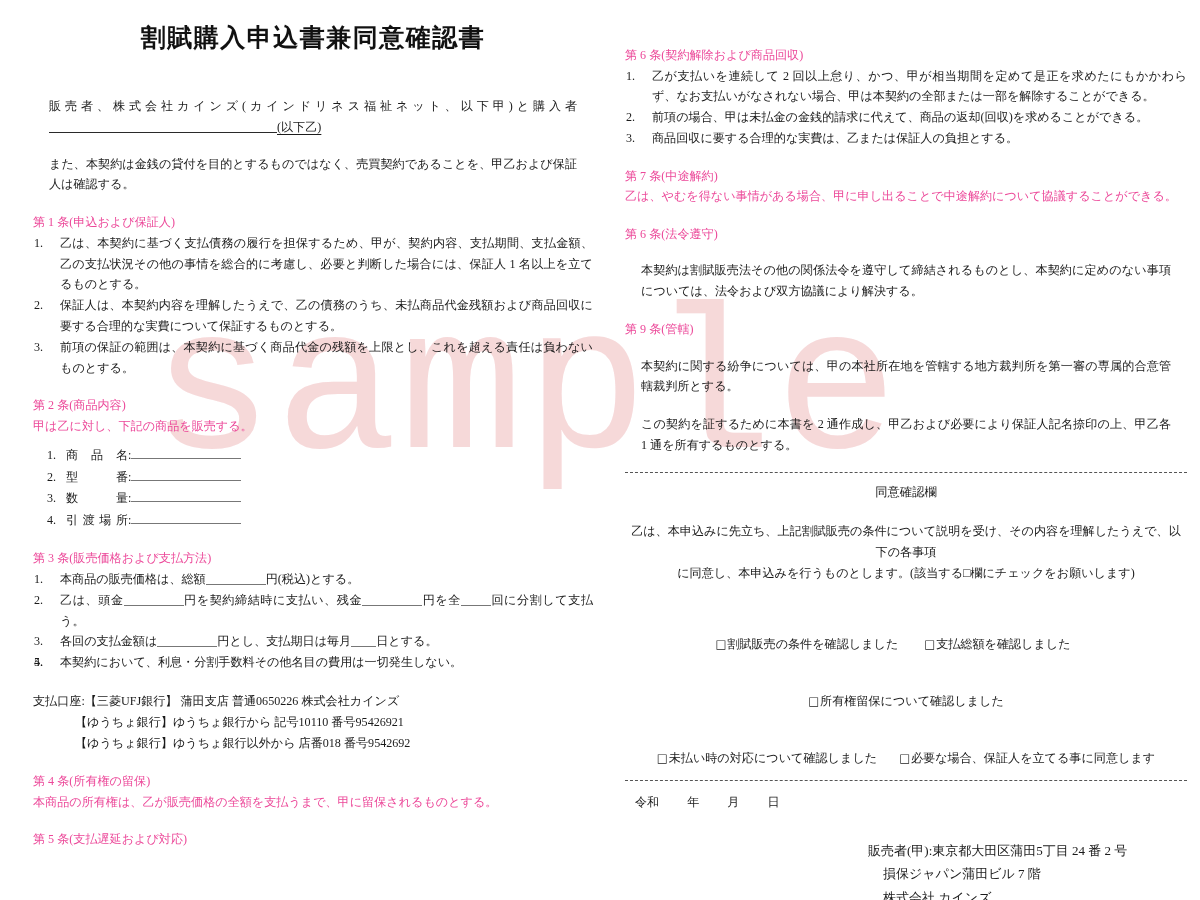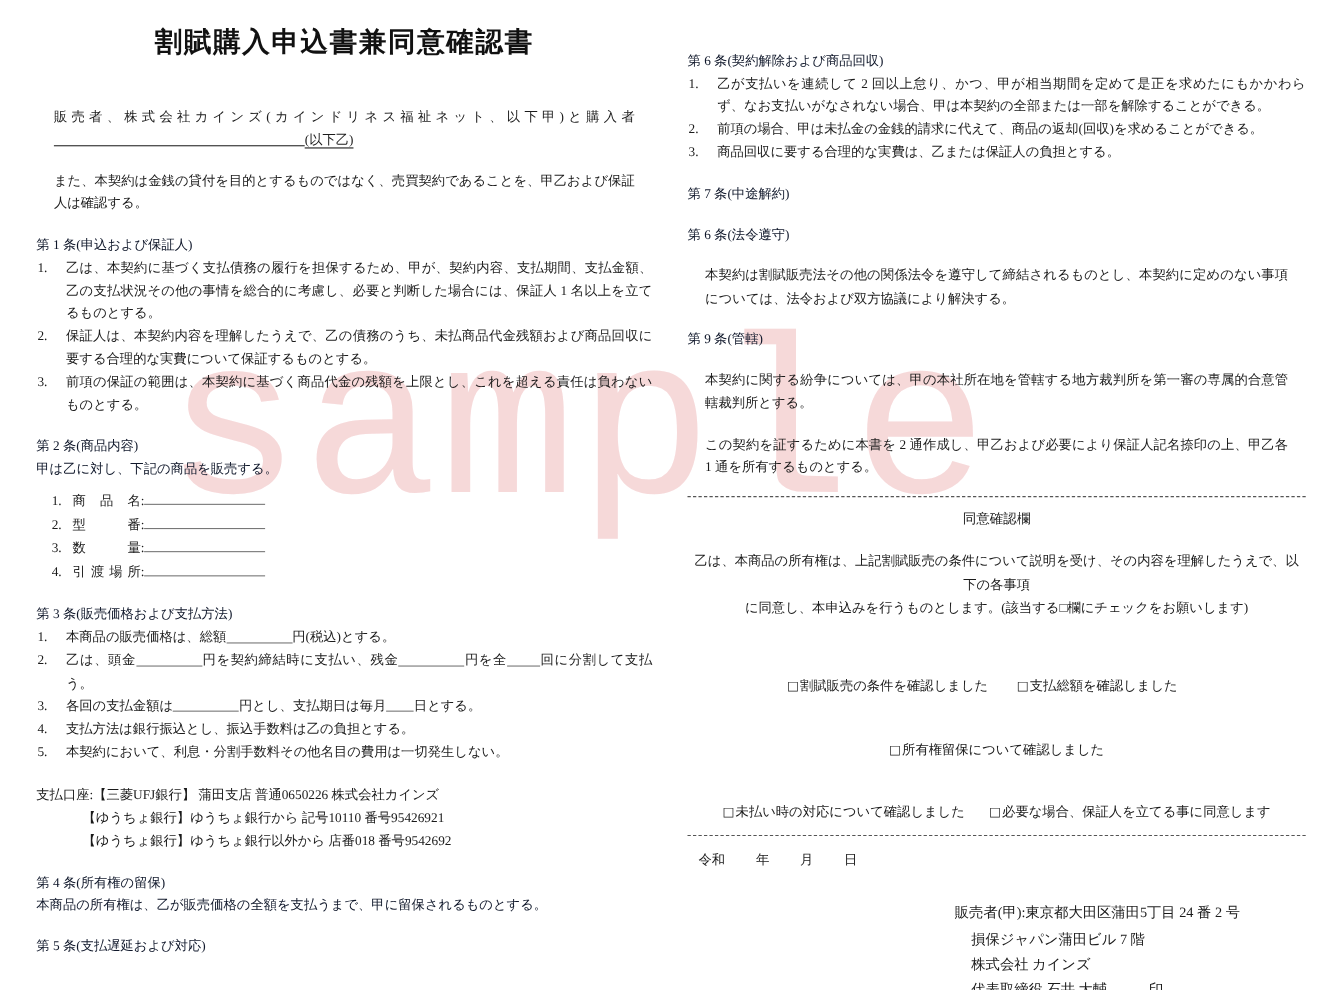--- a/index.html
+++ b/index.html
@@ -74,21 +74,21 @@
   .intro .otsu {
     text-decoration: underline;
     text-underline-offset: 3px;
   }
 
   .art-head {
     font-size: 12.1px;
     line-height: 1.7;
     margin: 0;
     font-weight: normal;
-    color: #0f172a;
+    color: #ec4899;
   }
   .sec { margin-top: 17px; }
 
   
   ol.clauses {
     margin: 0;
     padding: 0;
     list-style: none;
   }
   ol.clauses > li {
@@ -313,21 +313,21 @@
       <ol class="clauses">
         <li>
           <span class="num">1.</span><span>本商品の販売価格は、総額</span><span class="fill-inline w60"></span><span>円(税込)とする。</span>
         </li>
         <li>
           <span class="num">2.</span><span>乙は、頭金</span><span class="fill-inline w60"></span><span>円を契約締結時に支払い、残金</span><span class="fill-inline w60"></span><span>円を全</span><span class="fill-inline w30"></span><span>回に分割して支払う。</span>
         </li>
         <li>
           <span class="num">3.</span><span>各回の支払金額は</span><span class="fill-inline w60"></span><span>円とし、支払期日は毎月</span><span class="fill-inline w25"></span><span>日とする。</span>
         </li>
-        <li><span class="num">4.</span><span>支払方法は銀行振込とし、振込手数料は乙の負担とする。</span></li>
+        <li><span class="num">4.</span></li>
         <li><span class="num">5.</span><span>本契約において、利息・分割手数料その他名目の費用は一切発生しない。</span></li>
       </ol>
     </div>
 
     <div class="bank">
       <div>支払口座:【三菱UFJ銀行】 蒲田支店  普通0650226 株式会社カインズ</div>
       <div class="bank-indent">【ゆうちょ銀行】ゆうちょ銀行から  記号10110  番号95426921</div>
       <div class="bank-indent">【ゆうちょ銀行】ゆうちょ銀行以外から  店番018  番号9542692</div>
     </div>
 
@@ -349,39 +349,40 @@
       <p class="art-head">第 6 条(契約解除および商品回収)</p>
       <ol class="clauses">
         <li><span class="num">1.</span><span>乙が支払いを連続して 2 回以上怠り、かつ、甲が相当期間を定めて是正を求めたにもかかわらず、なお支払いがなされない場合、甲は本契約の全部または一部を解除することができる。</span></li>
         <li><span class="num">2.</span><span>前項の場合、甲は未払金の金銭的請求に代えて、商品の返却(回収)を求めることができる。</span></li>
         <li><span class="num">3.</span><span>商品回収に要する合理的な実費は、乙または保証人の負担とする。</span></li>
       </ol>
     </div>
 
     <div class="sec">
       <p class="art-head">第 7 条(中途解約)</p>
+      <p class="art-head">乙は、やむを得ない事情がある場合、甲に申し出ることで中途解約について協議することができる。</p>
     </div>
 
     <div class="sec">
       <p class="art-head">第 6 条(法令遵守)</p>
       <p class="para">本契約は割賦販売法その他の関係法令を遵守して締結されるものとし、本契約に定めのない事項については、法令および双方協議により解決する。</p>
     </div>
 
     <div class="sec">
       <p class="art-head">第 9 条(管轄)</p>
       <p class="para">本契約に関する紛争については、甲の本社所在地を管轄する地方裁判所を第一審の専属的合意管轄裁判所とする。</p>
     </div>
 
     <div class="sec">
       <p class="para">この契約を証するために本書を 2 通作成し、甲乙および必要により保証人記名捺印の上、甲乙各 1 通を所有するものとする。</p>
     </div>
 
     <div class="consent-box">
       <p class="consent-title">同意確認欄</p>
-      <p class="consent-body">乙は、本商品の所有権は、上記割賦販売の条件について説明を受け、その内容を理解したうえで、以下の各事項</p>
+      <p class="consent-body">乙は、本申込みに先立ち、上記割賦販売の条件について説明を受け、その内容を理解したうえで、以下の各事項</p>
       <p class="consent-body">に同意し、本申込みを行うものとします。(該当する□欄にチェックをお願いします)</p>
 
       <div class="check-rows">
         <div>
           <span class="check-item"><span class="cbox">□</span><span>割賦販売の条件を確認しました</span></span><span class="gap-lg"></span><span class="check-item"><span class="cbox">□</span><span>支払総額を確認しました</span></span><span class="gap-lg"></span><span class="check-item"><span class="cbox">□</span><span>所有権留保について確認しました</span></span>
         </div>
         <div>
           <span class="check-item"><span class="cbox">□</span><span>未払い時の対応について確認しました</span></span><span class="gap-md"></span><span class="check-item"><span class="cbox">□</span><span>必要な場合、保証人を立てる事に同意します</span></span>
         </div>
       </div>

